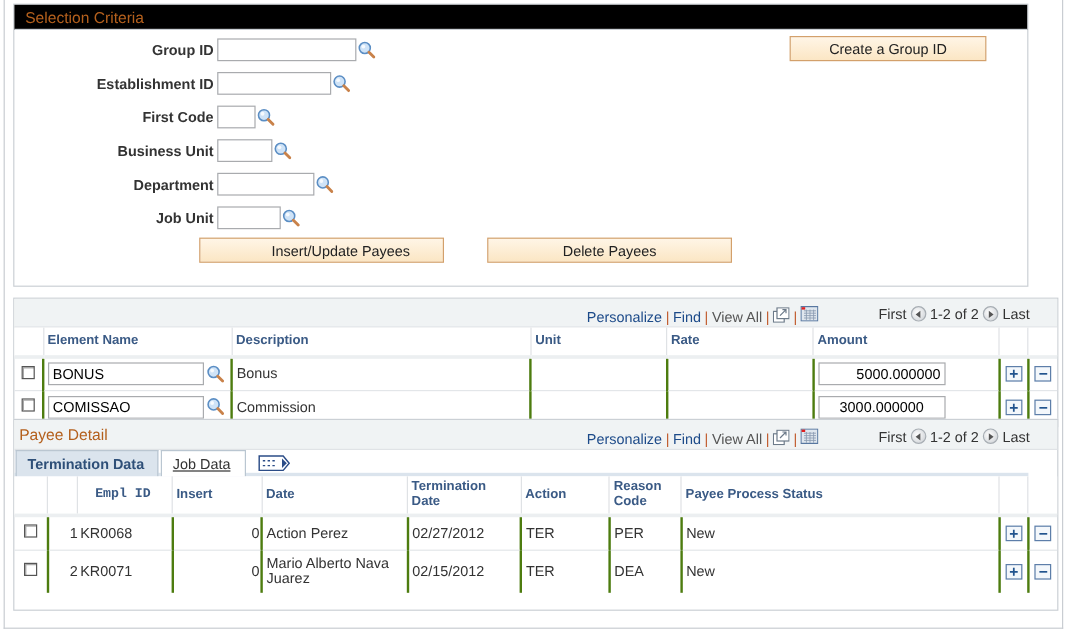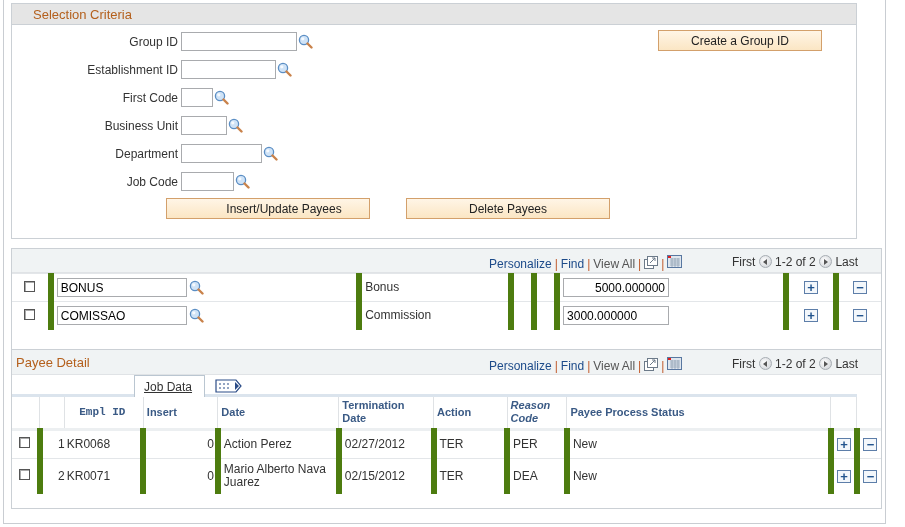--- a/index.html
+++ b/index.html
@@ -1,31 +1,31 @@
 <!DOCTYPE html>
 <html><head>
 <meta charset="utf-8">
 <style>
   * { box-sizing: border-box; }
   body { margin:0; width:905px; height:527px; background:#fff; font-family:"Liberation Sans", sans-serif; font-size:12px; color:#333; position:relative; overflow:hidden; }
   .outer { position:absolute; left:3px; top:0; width:883px; height:524px; border-left:1px solid #c9cdd2; border-right:1px solid #c9cdd2; border-bottom:1px solid #c9cdd2; }
   .box { position:absolute; border:1px solid #cbd0d5; background:#fff; }
-  .box-head { height:21px; background:#e5e5e5; border-bottom:1px solid #cbd0d5; color:#b4601d; font-size:13px; padding:3px 0 0 21px; }
-  .lbl { position:absolute; text-align:right; font-weight:normal; color:#333; font-size:12px; width:170px; }
+  .box-head { height:21px; background:#000000; border-bottom:1px solid #cbd0d5; color:#b4601d; font-size:13px; padding:3px 0 0 9px; }
+  .lbl { position:absolute; text-align:right; font-weight:bold; color:#333; font-size:12px; width:170px; }
   .inp { position:absolute; height:19px; border:1px solid #a9abae; background:#fff; font-size:12px; padding:2px 3px; color:#000; font-family:"Liberation Sans", sans-serif; }
   .lookup { position:absolute; width:15px; height:15px; }
   .btn { position:absolute; height:21px; border:1px solid #d3a06b; background:linear-gradient(#fff5e6,#fbe6c4); text-align:center; font-size:12px; color:#222; padding-top:3px; cursor:pointer; }
   .grid-head { position:absolute; height:24px; background:#f0f3f4; left:0; right:0; top:0; border-bottom:1px solid #e0e3e6; }
   .grid-title { position:absolute; left:4px; top:4px; color:#b4601d; font-size:13px; }
   .nav { position:absolute; top:6px; font-size:12px; color:#333; }
   .nav a { color:#1c4a89; text-decoration:none;margin-top:20px; }
   .sep { color:#c15b2d; margin:0 3px; }
   table { border-collapse:collapse; position:absolute; }
   th { font-weight:bold; color:#3a5a85; font-size:11px; text-align:left; padding:2px 3px; border-right:1px solid #dfe2e5; background:#fff; vertical-align:middle; line-height:13px; }
-  td { font-size:12px; color:#333; padding:2px 3px; border-right:6px solid #4d7c0f; border-top:1px solid #e3e6e9; vertical-align:middle; line-height:13px; }
+  td { font-size:12px; color:#333; padding:2px 3px; border-right:2px solid #4d7c0f; border-top:1px solid #e3e6e9; vertical-align:middle; line-height:13px; }
   tr.hdr th { border-bottom:3px solid #eceff1; }
   .chk { width:11px; height:11px; border:1px solid #555; background:#fff; display:inline-block; box-shadow:inset 1px 1px 0 #aaa; }
   .pm { display:inline-block; width:14px; height:13px; border:1px solid #5d7ea9; background:#f3f7fb; color:#22548e; font-weight:bold; text-align:center; line-height:11px; font-size:13px; vertical-align:middle; }
   .tab { position:absolute; top:0; height:22px; font-size:12px; padding:4px 9px 0; border:1px solid #bac6d1; border-bottom:none; }
   .circ { display:inline-block; width:13px; height:13px; border-radius:50%; background:radial-gradient(circle at 40% 40%, #fff, #c8ccd1); border:1px solid #a7adb3; vertical-align:-2px; position:relative; }
   .circ::after { content:""; position:absolute; top:3px; border-style:solid; }
   .circ.l::after { left:3px; border-width:3px 4px 3px 0; border-color:transparent #555 transparent transparent; }
   .circ.r::after { left:4px; border-width:3px 0 3px 4px; border-color:transparent transparent transparent #555; }
 </style>
 </head>
@@ -70,21 +70,21 @@
 <svg class="lookup" style="left:228px;top:118px;">
     <use href="#mag"></use>
   </svg>
 
 <div class="lbl" style="left:8px;top:147px;">Department</div>
 <input class="inp" style="left: 181px; top: 144px; width: 81px;" value="">
 <svg class="lookup" style="left:263px;top:146px;">
     <use href="#mag"></use>
   </svg>
 
-<div class="lbl" style="left:8px;top:175px;">Job Code</div>
+<div class="lbl" style="left:8px;top:175px;">Job Unit</div>
 <input class="inp" style="left: 181px; top: 172px; width: 53px;" value="">
 <svg class="lookup" style="left:235px;top:174px;">
     <use href="#mag"></use>
   </svg>
 
 <div class="btn" style="left:658px;top:30px;width:164px;">Create a Group ID</div>
 <div class="btn" style="left:166px;top:198px;width:204px;padding-left:32px;">Insert/Update Payees</div>
 <div class="btn" style="left:406px;top:198px;width:204px;">Delete Payees</div>
 
 <div class="box" style="left:11px;top:248px;width:871px;height:108px;">
@@ -103,41 +103,51 @@
     <div class="nav" style="left:720px;">
       <span>First</span>
       <span class="circ l"></span>
       <span>1-2 of 2</span>
       <span class="circ r"></span>
       <span>Last</span>
     </div>
   </div>
   <table style="left:0;top:24px;width:869px;">
     <tbody>
+        <tr class="hdr" style="height:24px;">
+      <th style="width:24px;"></th>
+      <th style="width:157px;">Element Name</th>
+      <th style="width:249px;">Description</th>
+      <th style="width:113px;">Unit</th>
+      <th style="width:122px;">Rate</th>
+      <th style="width:155px;">Amount</th>
+      <th style="width:24px;"></th>
+      <th style="width:24px;border-right:none;"></th>
+    </tr>
     <tr style="height:28px;">
       <td style="text-align:center;"><span class="chk"></span></td>
       <td style="white-space:nowrap;"><input class="inp" style="position: static; width: 130px;" value="BONUS"><svg width="15" height="15" style="vertical-align:-3px;margin-left:2px;">
               <use href="#mag"></use>
             </svg></td>
       <td>Bonus</td>
       <td></td>
       <td></td>
       <td><input class="inp" style="position: static; width: 106px; text-align: right;" value="5000.000000"></td>
       <td style="text-align:center;"><span class="pm">+</span></td>
       <td style="text-align:center;border-right:none;"><span class="pm">−</span></td>
     </tr>
     <tr style="height:28px;">
       <td style="text-align:center;"><span class="chk"></span></td>
       <td style="white-space:nowrap;"><input class="inp" style="position: static; width: 130px;" value="COMISSAO"><svg width="15" height="15" style="vertical-align:-3px;margin-left:2px;">
               <use href="#mag"></use>
             </svg></td>
       <td>Commission</td>
       <td></td>
       <td></td>
-      <td><input class="inp" style="position: static; width: 106px; text-align: left;" value="3000.000000"></td>
+      <td><input class="inp" style="position: static; width: 106px; text-align: center;" value="3000.000000"></td>
       <td style="text-align:center;"><span class="pm">+</span></td>
       <td style="text-align:center;border-right:none;"><span class="pm">−</span></td>
     </tr>
   </tbody>
     </table>
 </div>
 
 <div class="box" style="left:11px;top:349px;width:871px;height:160px;">
   <div class="grid-head" style="height:25px;">
     <div class="grid-title" style="top:5px;">Payee Detail</div>
@@ -155,38 +165,39 @@
     <div class="nav" style="left:720px;top:7px;">
       <span>First</span>
       <span class="circ l"></span>
       <span>1-2 of 2</span>
       <span class="circ r"></span>
       <span>Last</span>
     </div>
   </div>
 
   <div style="position:absolute;left:0;top:25px;width:845px;height:22px;border-bottom:3px solid #dbe4ed;">
+    <div class="tab" style="left:1px;background:#dbe4ed;color:#2e4f78;font-weight:bold;width:119px;">Termination Data</div>
     <div class="tab" style="left:122px;background:#fff;color:#333;width:71px;"><span style="text-decoration:underline;text-decoration-thickness:1px;">Job Data</span></div>
     <svg width="28" height="14" style="position:absolute;left:203px;top:4px;">
         <path d="M1 1 H21 L26 7 L21 13 H1 Z" fill="#fff" stroke="#2b4c87" stroke-width="1.2"></path>
         <path d="M4 5h2M8 5h2M12 5h2M4 9h2M8 9h2M12 9h2" stroke="#2b4c87" stroke-width="1.2"></path>
         <path d="M20 3 L24 7 L20 11 Z" fill="#2b4c87"></path>
       </svg>
   </div>
   <table style="left:0;top:47px;width:869px;">
     <tbody>
         <tr class="hdr" style="height:32px;">
       <th style="width:28px;"></th>
       <th style="width:25px;"></th>
       <th style="width:79px;padding-left:14px;font-family:Liberation Mono, monospace;">Empl ID</th>
       <th style="width:75px;">Insert</th>
       <th style="width:122px;">Date</th>
       <th style="width:95px;">Termination Date</th>
       <th style="width:74px;">Action</th>
-      <th style="width:60px;font-style:italic;">Reason Code</th>
+      <th style="width:60px;">Reason Code</th>
       <th style="width:267px;">Payee Process Status</th>
       <th style="width:24px;"></th>
       <th style="width:24px;border-right:none;"></th>
     </tr>
     <tr style="height:29px;">
       <td style="text-align:center;"><span class="chk"></span></td>
       <td style="text-align:right;border-right:none;padding-right:0;">1</td>
       <td style="padding-left:2px;margin-top:13px;">KR0068</td>
       <td style="text-align:right;padding-right:1px;">0</td>
       <td>Action Perez</td>

